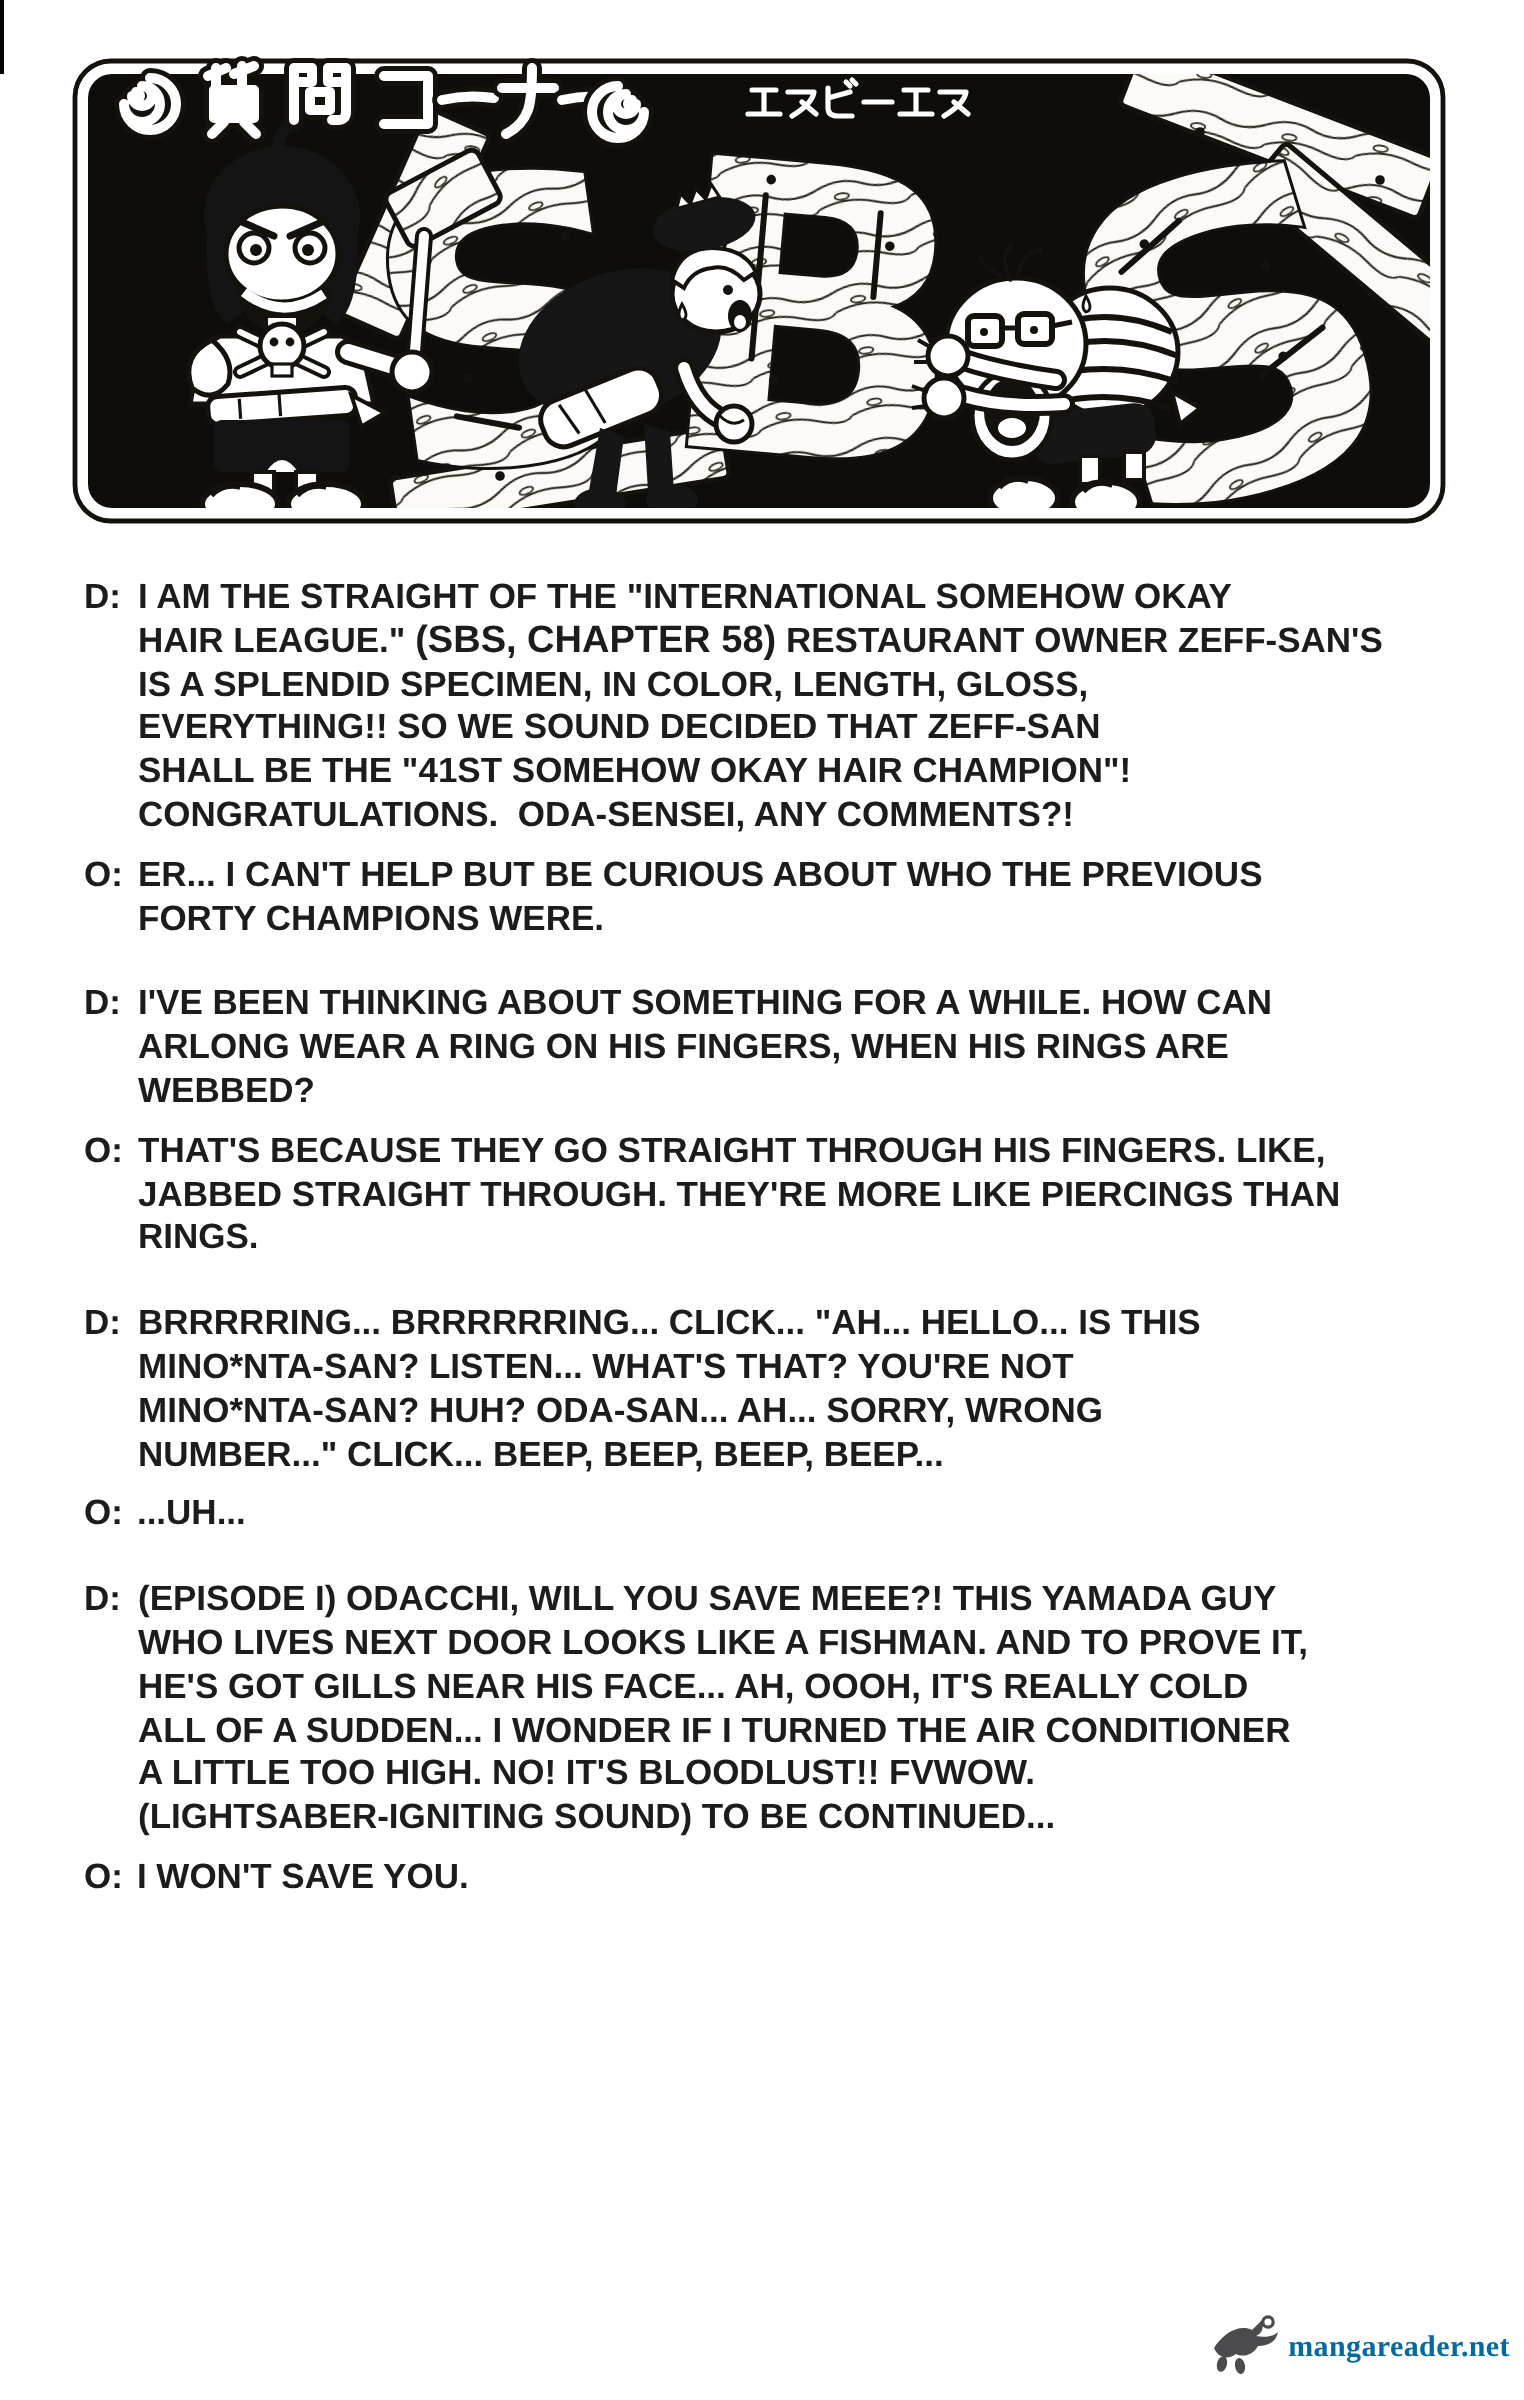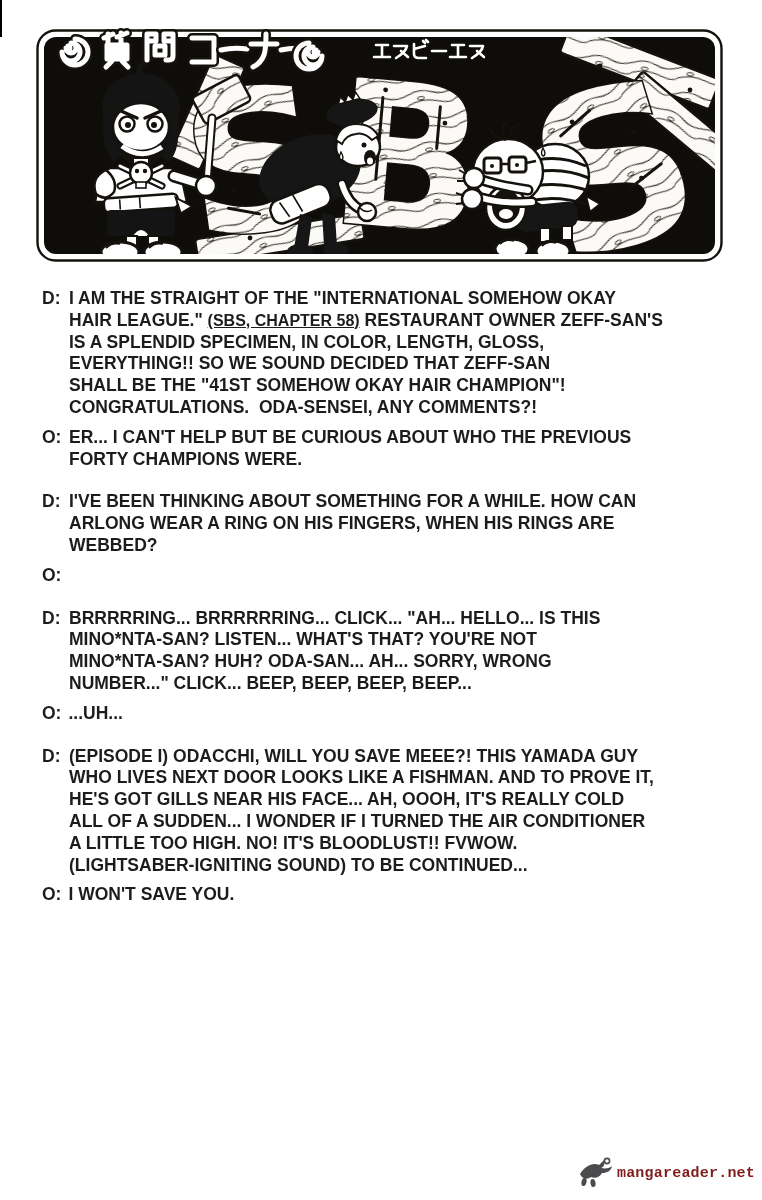--- a/index.html
+++ b/index.html
@@ -29,27 +29,27 @@
     position:absolute;left:42px;top:288px;right:30px;
     color:#1c1c1c;font-weight:bold;font-size:17.5px;line-height:21.8px;
   }
   .qa-entry{display:flex;margin-top:0;}
   .qa-entry.speaker-o{margin-top:8px;}
   .qa-entry.speaker-d{margin-top:21px;}
   .qa-entry:first-child{margin-top:0;}
   .qa-label{flex:0 0 27px;}
   .qa-entry.inline .qa-label{flex:0 0 auto;margin-right:7px;}
   .qa-line{white-space:pre;}
-  .qa-line .small{font-size:16px;text-decoration:underline;}
+  .qa-line .small{font-size:19px;}
 
   
   .watermark{position:absolute;top:1157px;right:7px;display:flex;align-items:flex-end;gap:3px;}
   .watermark-text{
-    font-family:Liberation Mono, monospace;font-weight:bold;font-size:15px;
-    color:#7f1d1d;letter-spacing:0.2px;line-height:26px;
+    font-family:Liberation Serif, serif;font-weight:bold;font-size:15px;
+    color:#0369a1;letter-spacing:0.2px;line-height:26px;
   }
 </style>
 </head>
 <body>
 
 <div class="edge-artifact"></div>
 
 <svg class="header-art" width="762" height="275" viewBox="0 0 762 275">
   <defs>
     <pattern id="wood" width="46" height="26" patternUnits="userSpaceOnUse" patternTransform="rotate(-14)">
@@ -295,20 +295,25 @@
     <div class="qa-entry speaker-d">
       <span class="qa-label">D:</span>
       <div class="qa-body">
         <div class="qa-line"><span>I'VE BEEN THINKING ABOUT SOMETHING FOR A WHILE. HOW CAN</span></div>
         <div class="qa-line"><span>ARLONG WEAR A RING ON HIS FINGERS, WHEN HIS RINGS ARE</span></div>
         <div class="qa-line"><span>WEBBED?</span></div>
       </div>
     </div>
     <div class="qa-entry speaker-o">
       <span class="qa-label">O:</span>
+      <div class="qa-body">
+        <div class="qa-line"><span>THAT'S BECAUSE THEY GO STRAIGHT THROUGH HIS FINGERS. LIKE,</span></div>
+        <div class="qa-line"><span>JABBED STRAIGHT THROUGH. THEY'RE MORE LIKE PIERCINGS THAN</span></div>
+        <div class="qa-line"><span>RINGS.</span></div>
+      </div>
     </div>
     <div class="qa-entry speaker-d">
       <span class="qa-label">D:</span>
       <div class="qa-body">
         <div class="qa-line"><span>BRRRRRING... BRRRRRRING... CLICK... "AH... HELLO... IS THIS</span></div>
         <div class="qa-line"><span>MINO*NTA-SAN? LISTEN... WHAT'S THAT? YOU'RE NOT</span></div>
         <div class="qa-line"><span>MINO*NTA-SAN? HUH? ODA-SAN... AH... SORRY, WRONG</span></div>
         <div class="qa-line"><span>NUMBER..." CLICK... BEEP, BEEP, BEEP, BEEP...</span></div>
       </div>
     </div>

